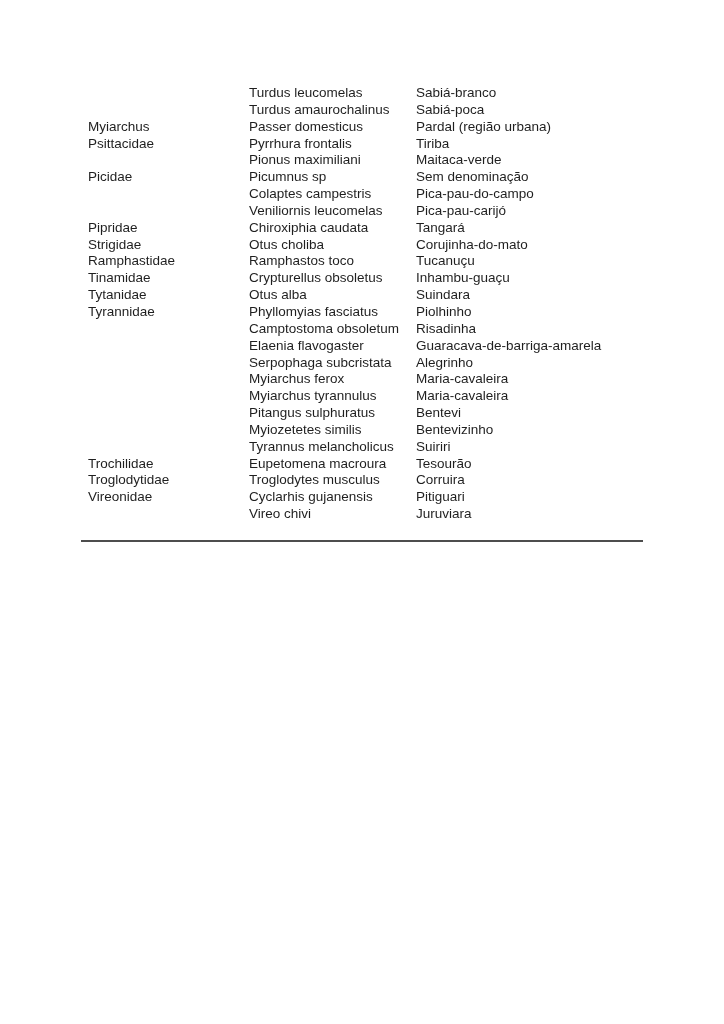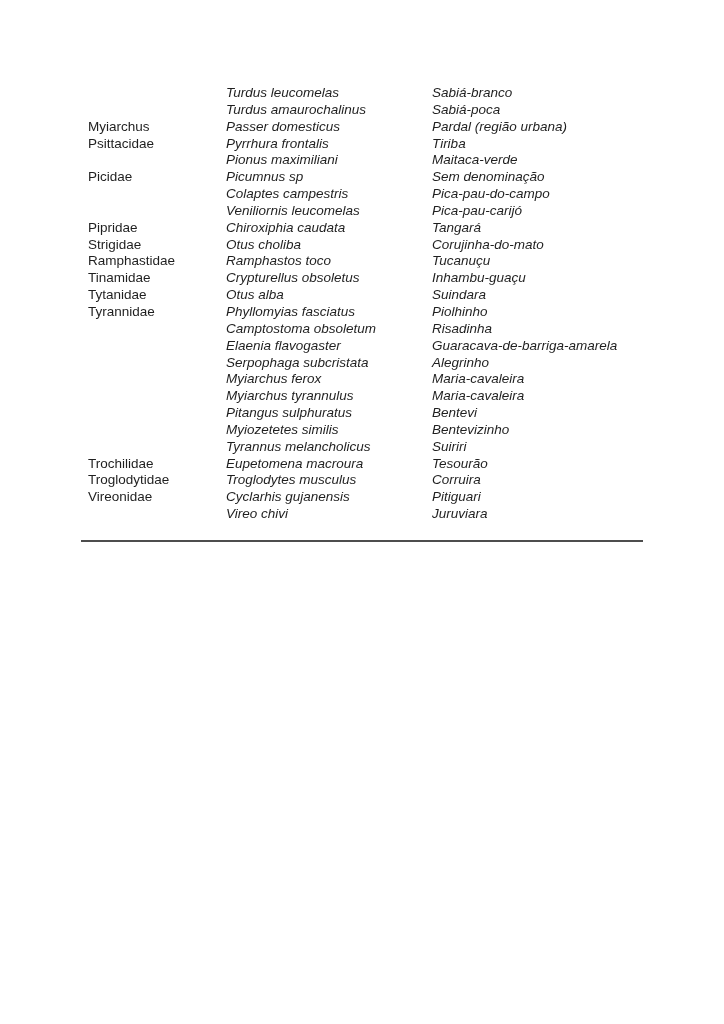--- a/index.html
+++ b/index.html
@@ -39,22 +39,22 @@
     color: #1f1f1f;
     white-space: nowrap;
   }
   .col {
     position: absolute;
     top: 0;
     display: inline-block;
     white-space: nowrap;
   }
   .col.family     { left: 88px; }
-  .col.scientific { left: 226px; font-style: italic; }
-  .col.common     { left: 432px; font-style: italic; }
+  .col.scientific { left: 249px; }
+  .col.common     { left: 416px; }
   .bottom-rule {
     position: absolute;
     left: 81px;
     top: 455px;
     width: 562px;
     height: 2px;
     background: #4d4d4d;
   }
 </style>
 </head>

